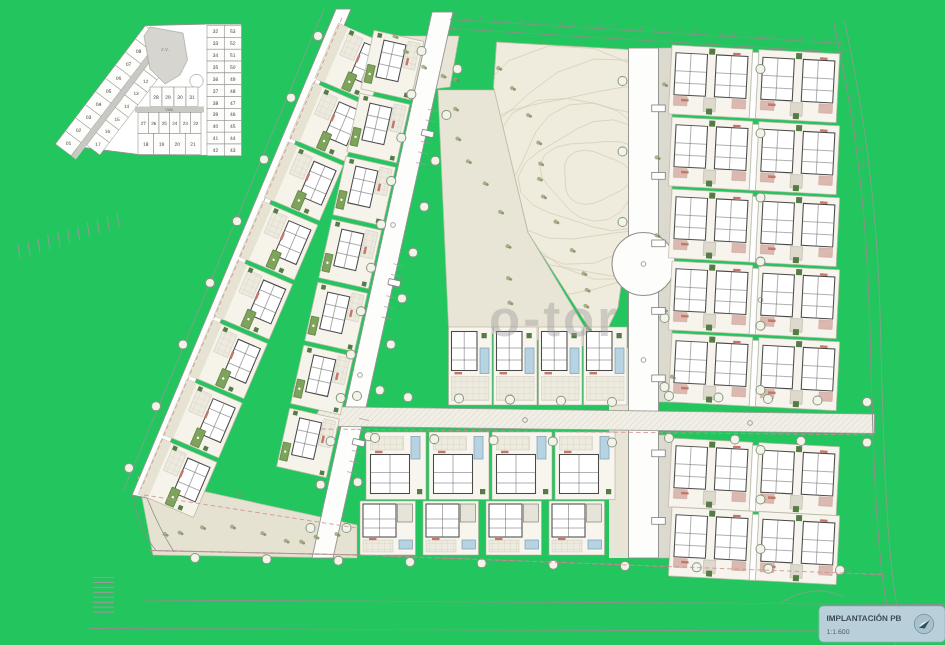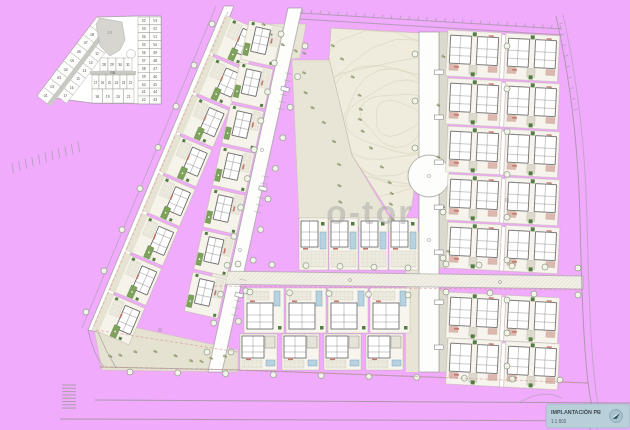--- a/index.html
+++ b/index.html
@@ -1,16 +1,16 @@
 <!DOCTYPE html>
 <html><head>
 <meta charset="utf-8">
 <style>
   html,body{margin:0;padding:0;background:#ffffff;}
-  #stage{position:relative;width:630px;height:430px;background:#f0abfc;overflow:hidden;
+  #stage{position:relative;width:630px;height:430px;background:#22c55e;overflow:hidden;
          font-family:"Liberation Sans", sans-serif;}
   svg{position:absolute;left:0;top:0;}
   text{font-family:"Liberation Sans", sans-serif;}
   .kp-num{fill:#4a4a4a;}
   .wm{fill:#9a9a9a;opacity:.42;font-weight:bold;letter-spacing:2px;}
   .tb-title{fill:#3c4a52;font-weight:bold;}
   .tb-scale{fill:#56656e;}
 </style>
 </head>
 <body>

